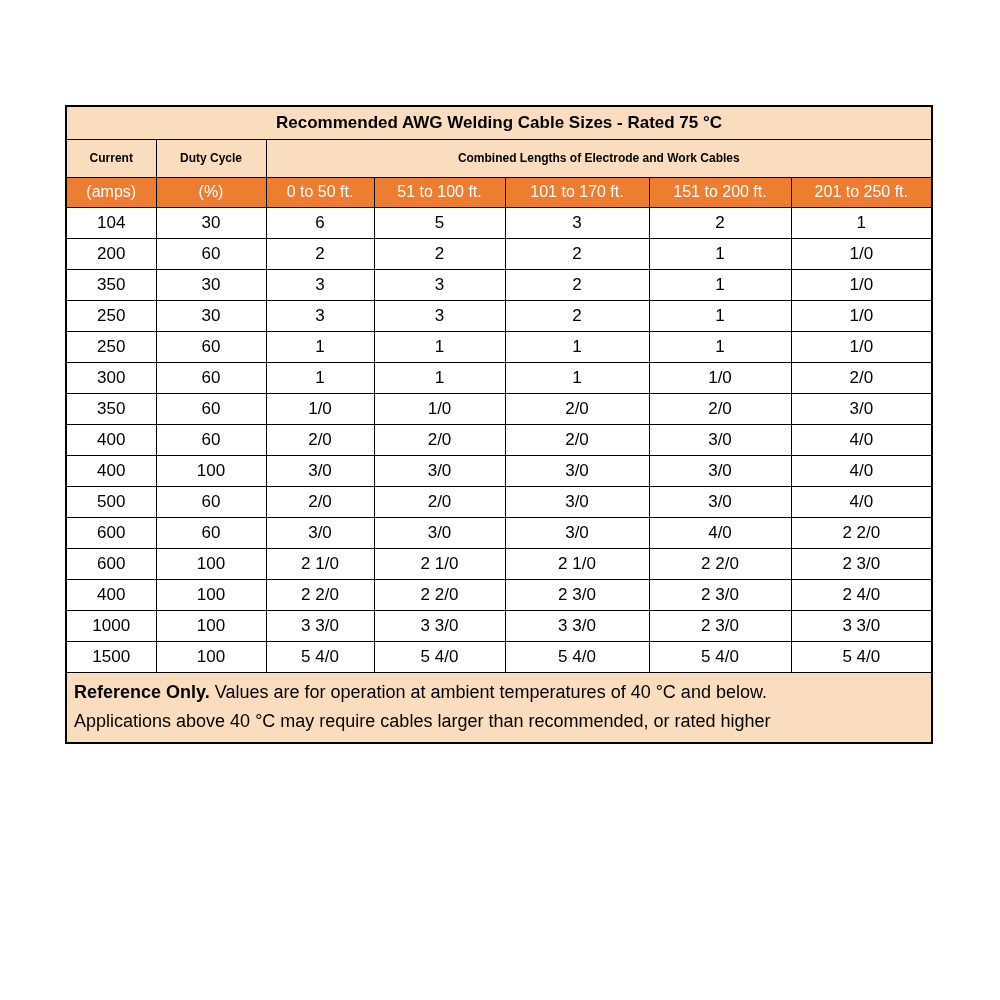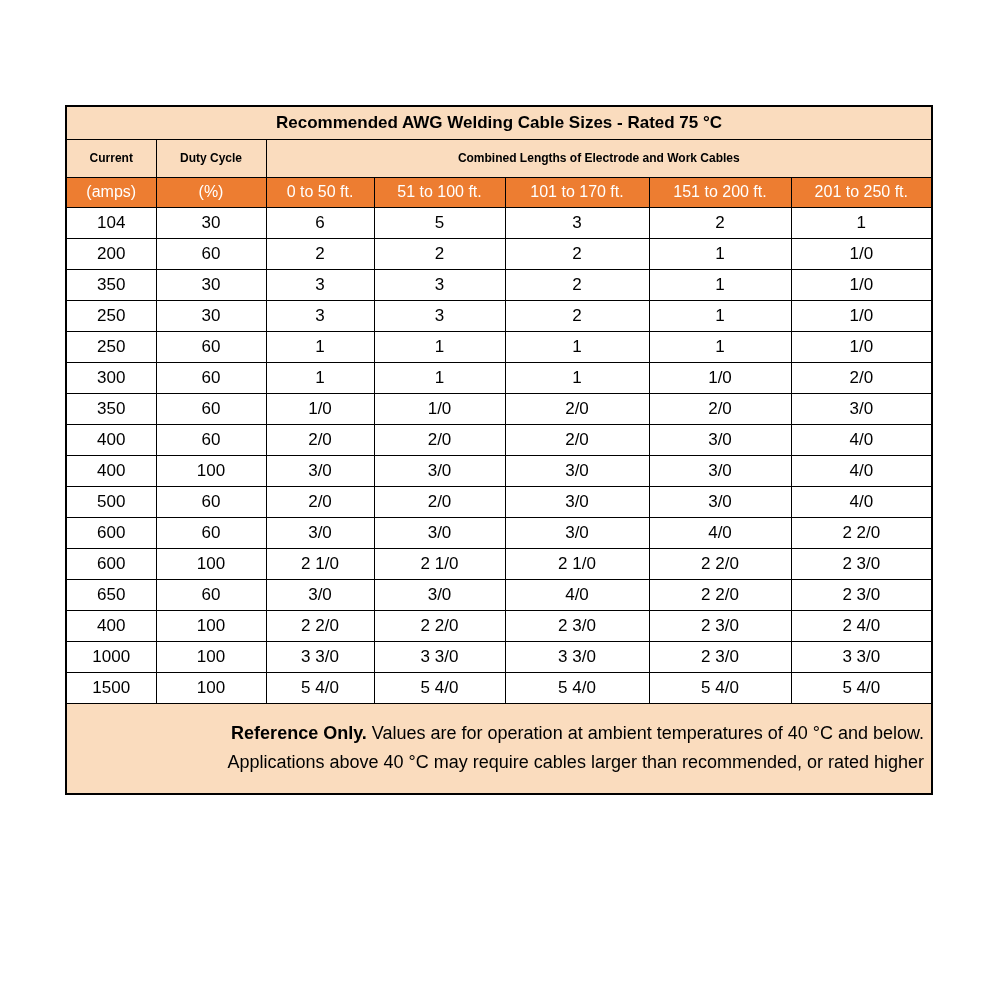--- a/index.html
+++ b/index.html
@@ -57,23 +57,23 @@
     height:30px;
     text-align:center;
   }
   .cable-table tbody td{
     background:var(--body-bg);
     font-size:17px;
     height:31px;
   }
   .cable-table .footer{
     background:var(--header-bg);
-    text-align:right;
+    text-align:left;
     font-size:18px;
-    padding:15px 7px;
+    padding:5px 7px;
     line-height:1.65;
     white-space:normal;
   }
 </style>
 </head>
 <body>
 
 <div class="page">
   <table class="cable-table">
     <colgroup>
@@ -207,29 +207,20 @@
         <tr>
           <td>600</td>
           <td>100</td>
           <td>2 1/0</td>
           <td>2 1/0</td>
           <td>2 1/0</td>
           <td>2 2/0</td>
           <td>2 3/0</td>
         </tr>
         <tr>
-          <td>650</td>
-          <td>60</td>
-          <td>3/0</td>
-          <td>3/0</td>
-          <td>4/0</td>
-          <td>2 2/0</td>
-          <td>2 3/0</td>
-        </tr>
-        <tr>
           <td>400</td>
           <td>100</td>
           <td>2 2/0</td>
           <td>2 2/0</td>
           <td>2 3/0</td>
           <td>2 3/0</td>
           <td>2 4/0</td>
         </tr>
         <tr>
           <td>1000</td>

